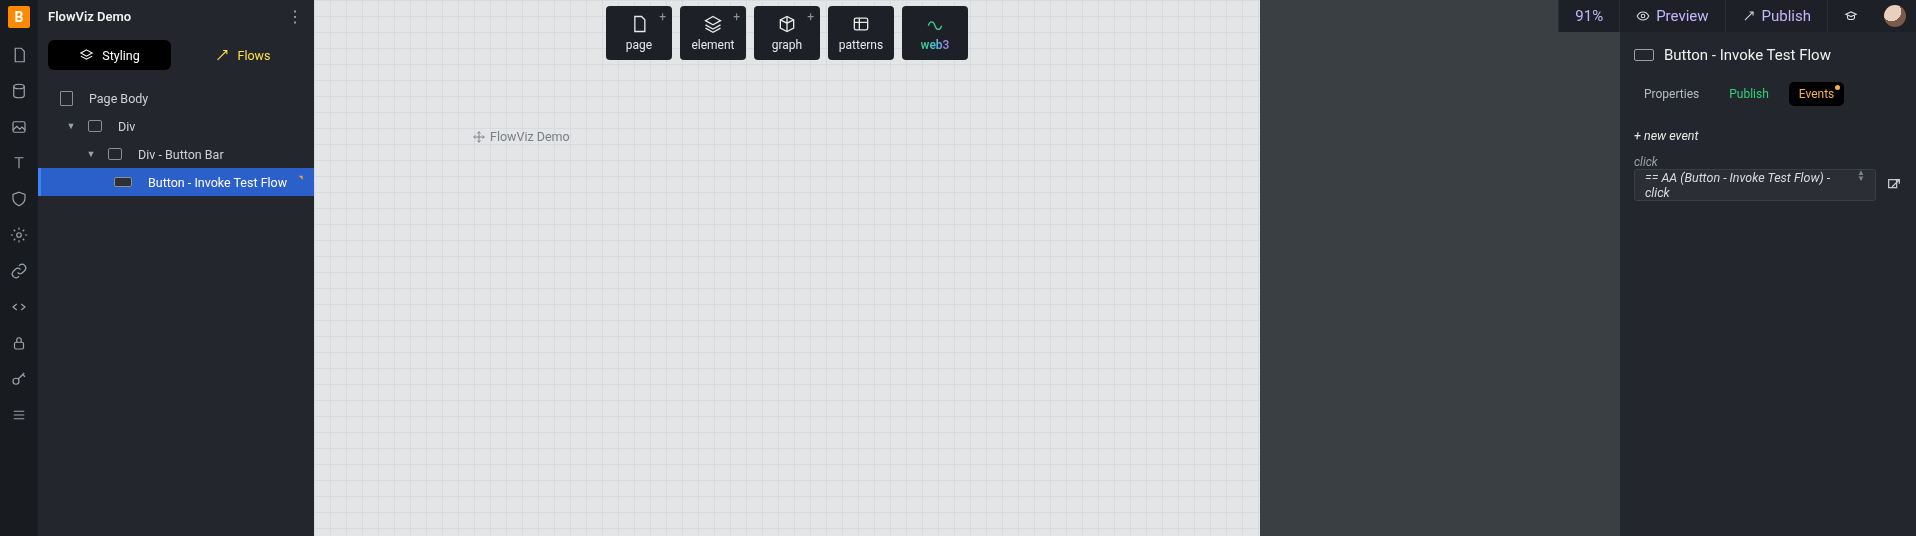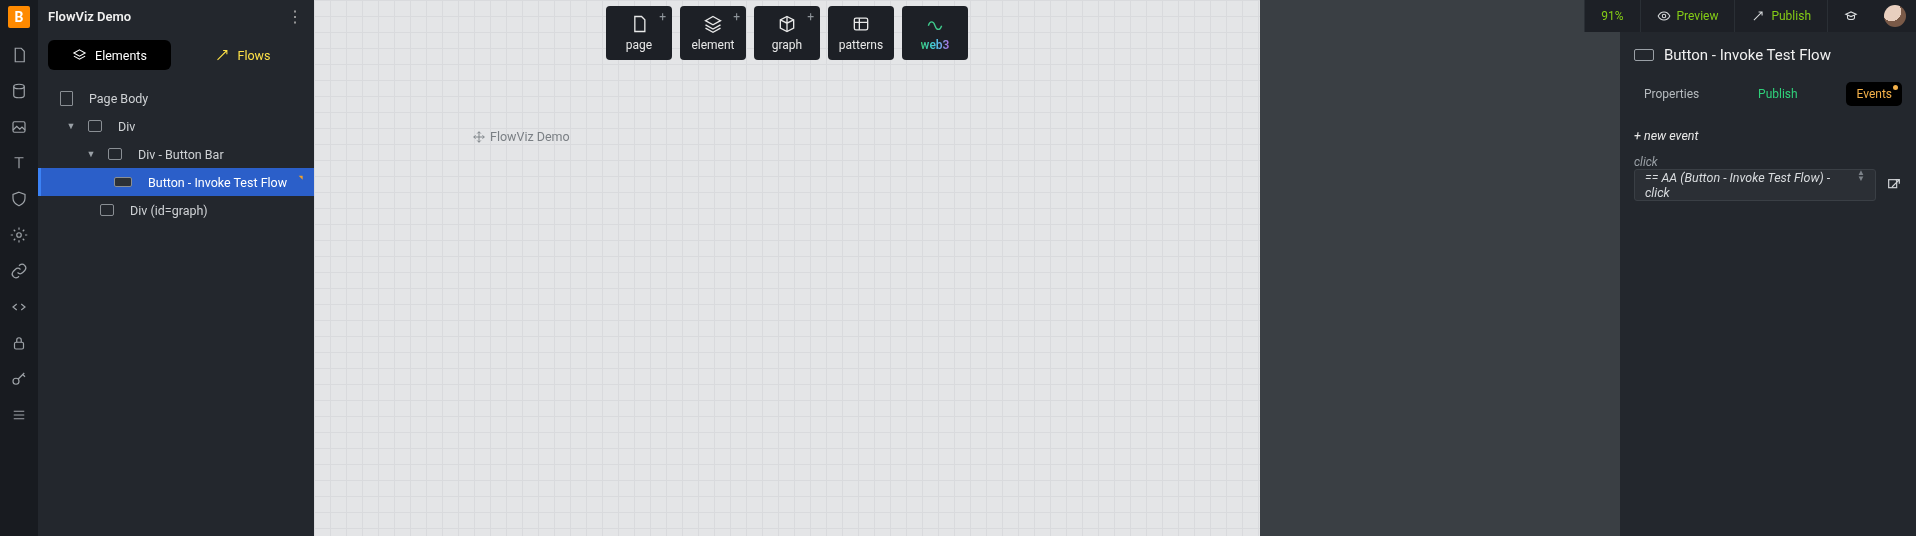--- a/index.html
+++ b/index.html
@@ -40,29 +40,29 @@
   
   .artboard-label { position:absolute; left:158px; top:129px; display:flex; align-items:center; gap:4px; color:#7a7f84; font-size:12.5px; }
   .artboard-label svg { width:14px; height:14px; stroke:#7a7f84; fill:none; stroke-width:1.6;}
   .artboard { position:absolute; left:171px; top:142px; width:612px; height:288px; background:#dbe8ff; border:2px solid #f4b14a; padding:6px; }
   .btnbar { height:36px; display:flex; align-items:center; justify-content:space-around; }
   .ui-btn { background:#fff; border:1px solid #c8cdd2; border-radius:3px; padding:4px 10px; font-size:13px; color:#222; cursor:pointer;}
   .ui-btn.sel { border:2px solid #2e8bdc; border-radius:4px; padding:3px 9px;}
   .graph { margin:4px 4px 0 4px; height:228px; background:#fff; border:1px solid #6a6fe0; }
   
   .topright { position:absolute; right:0; top:0; height:32px; display:flex; align-items:stretch; background:#1d2026; }
-  .tr-cell { display:flex; align-items:center; padding:0 16px; color:#84cc16; font-size:12px; border-left:1px solid #2a2f35; gap:6px; cursor:pointer;}
+  .tr-cell { display:flex; align-items:center; padding:0 16px; color:#c4b5fd; font-size:15px; border-left:1px solid #2a2f35; gap:6px; cursor:pointer;}
   .tr-cell svg { width:14px; height:14px; stroke:#d7dadc; fill:none; stroke-width:1.8;}
   .avatar { width:22px; height:22px; border-radius:50%; background:radial-gradient(circle at 35% 30%, #e8cfbf 0 45%, #7a5a48 46% 100%); margin:5px 10px;}
   
   .rightpanel { position:absolute; right:0; top:32px; width:296px; bottom:0; background:#23272d; display:flex; flex-direction:column; }
   .rp-head { display:flex; align-items:center; gap:10px; padding:14px 14px 10px 14px; }
   .rp-ico { width:20px; height:12px; border:1px solid #9aa0a6; border-radius:2px;}
   .rp-title { font-size:15px; color:#f0f0f0; }
-  .rp-tabs { display:flex; gap:10px; padding:8px 14px 12px 14px; align-items:center;justify-content:space-between;}
+  .rp-tabs { display:flex; gap:10px; padding:8px 14px 12px 14px; align-items:center;}
   .rp-tab { font-size:12px; cursor:pointer; padding:5px 10px; border-radius:5px;}
   .rp-tab.prop { color:#b6bbbf; }
   .rp-tab.sty { color:#2fd07a; }
   .rp-tab.evt { color:#f4b14a; background:#000; position:relative;}
   .rp-tab.evt::after { content:""; width:5px; height:5px; background:#f4b14a; border-radius:50%; position:absolute; top:3px; right:4px;}
   .rp-body { padding:4px 14px;font-style:italic; }
   .rp-add { color:#e8e8e8; font-size:12.5px; margin:6px 0 12px 0; cursor:pointer;}
   .rp-sub { color:#9aa0a6; font-size:12px; margin-bottom:0;}
   .rp-row { background:#2b2f35; border:1px solid #3a3f45; border-radius:3px; height:32px; display:flex; padding:0 10px; font-size:12.5px; color:#d9dcdf; position:relative;}
   .rp-row .arrows { margin-left:auto; color:#7d838a; display:flex; flex-direction:column; line-height:6px; font-size:8px;}
@@ -140,21 +140,21 @@
   <div class="lp-header">
     <div class="lp-title">FlowViz Demo</div>
     <div class="lp-menu">⋮</div>
   </div>
   <div class="lp-tabs">
     <div class="lp-tab active">
       <svg viewBox="0 0 24 24">
           <path d="M12 3l9 5-9 5-9-5z"></path>
           <path d="M3 13l9 5 9-5"></path>
         </svg>
-      <span>Elements</span>
+      <span>Styling</span>
     </div>
     <div class="lp-tab inactive">
       <svg viewBox="0 0 24 24">
           <path d="M4 19L19 4M13 4h6v6"></path>
         </svg>
       <span>Flows</span>
     </div>
   </div>
   <div class="tree">
     <div class="tree-row">
@@ -174,25 +174,20 @@
       <span class="tree-ico"></span>
       <span>Div - Button Bar</span>
     </div>
     <div class="tree-row selected">
       <span class="ind" style="width:68px"></span>
       <span class="tree-ico btn"></span>
       <span>Button - Invoke Test Flow</span>
       <span class="tree-trail"><svg viewBox="0 0 24 24">
             <path d="M4 19L19 4M13 4h6v6"></path>
           </svg></span>
-    </div>
-    <div class="tree-row">
-      <span class="ind" style="width:54px"></span>
-      <span class="tree-ico"></span>
-      <span>Div (id=graph)</span>
     </div>
   </div>
 </div>
 
 <div class="canvas">
   <div class="toolbar">
     <div class="tbtn">
       <span class="plus">+</span>
       <svg viewBox="0 0 24 24">
           <path d="M7 3h8l4 4v14H7z"></path>

